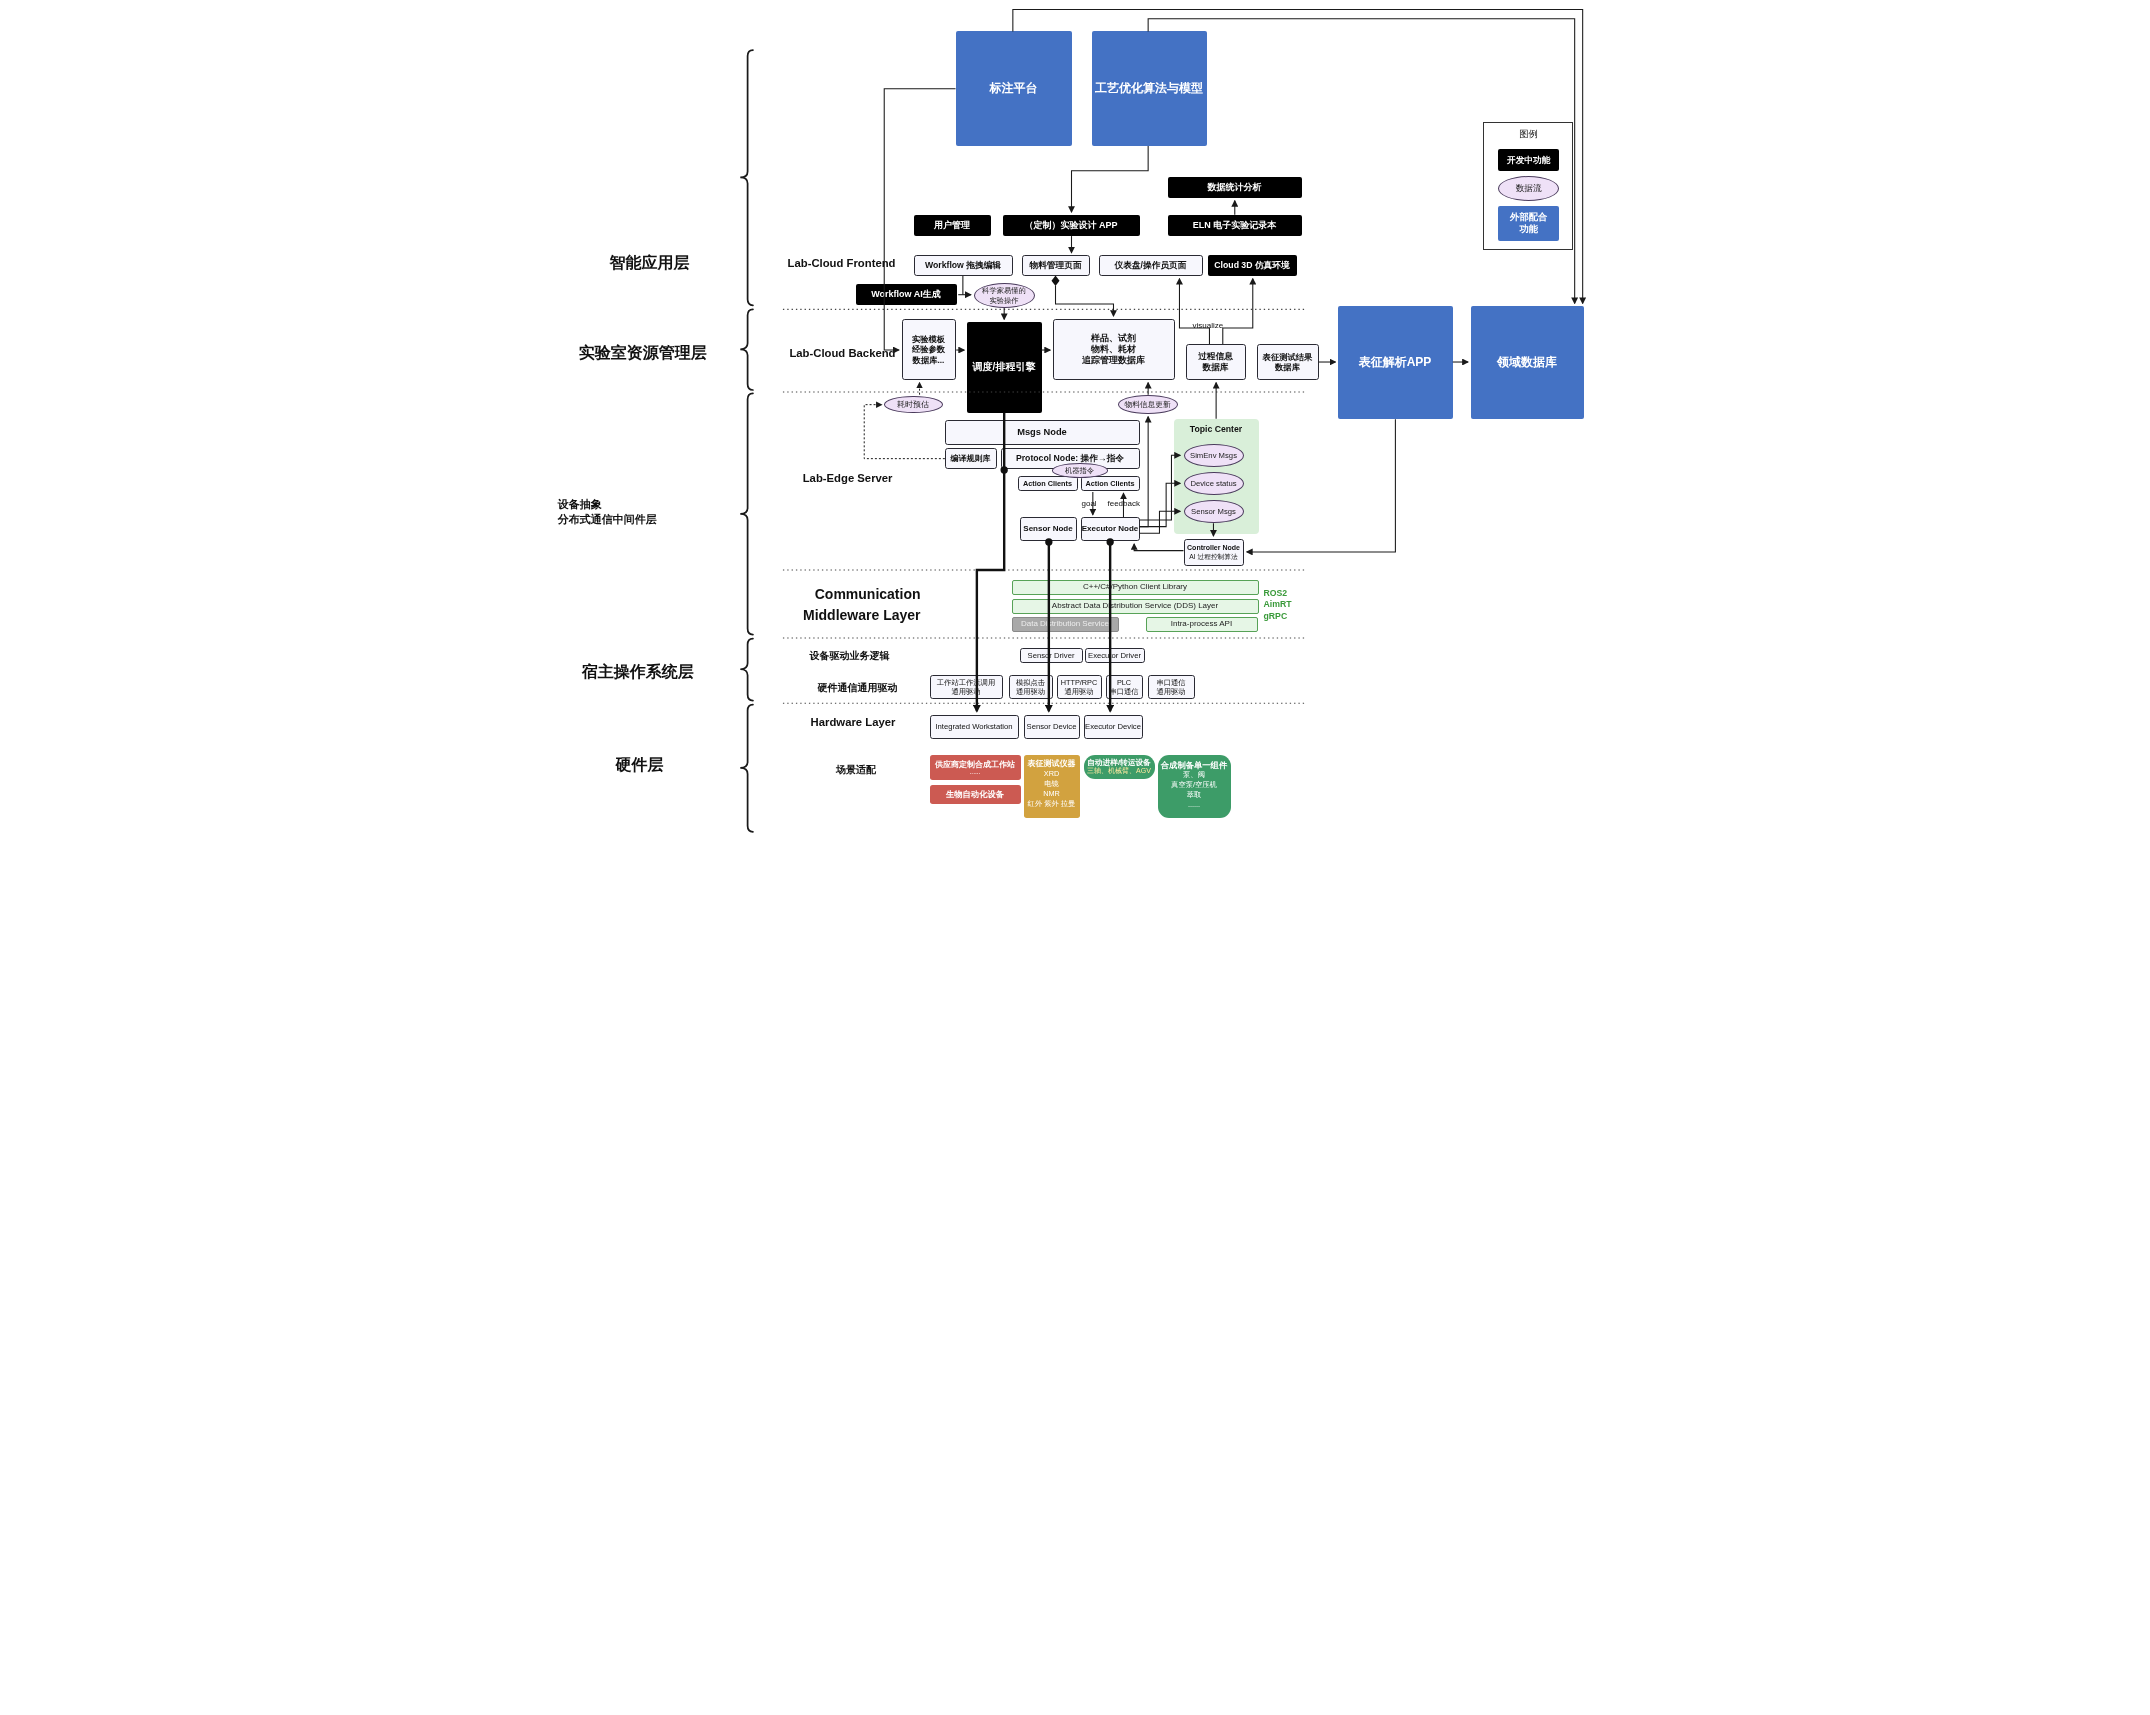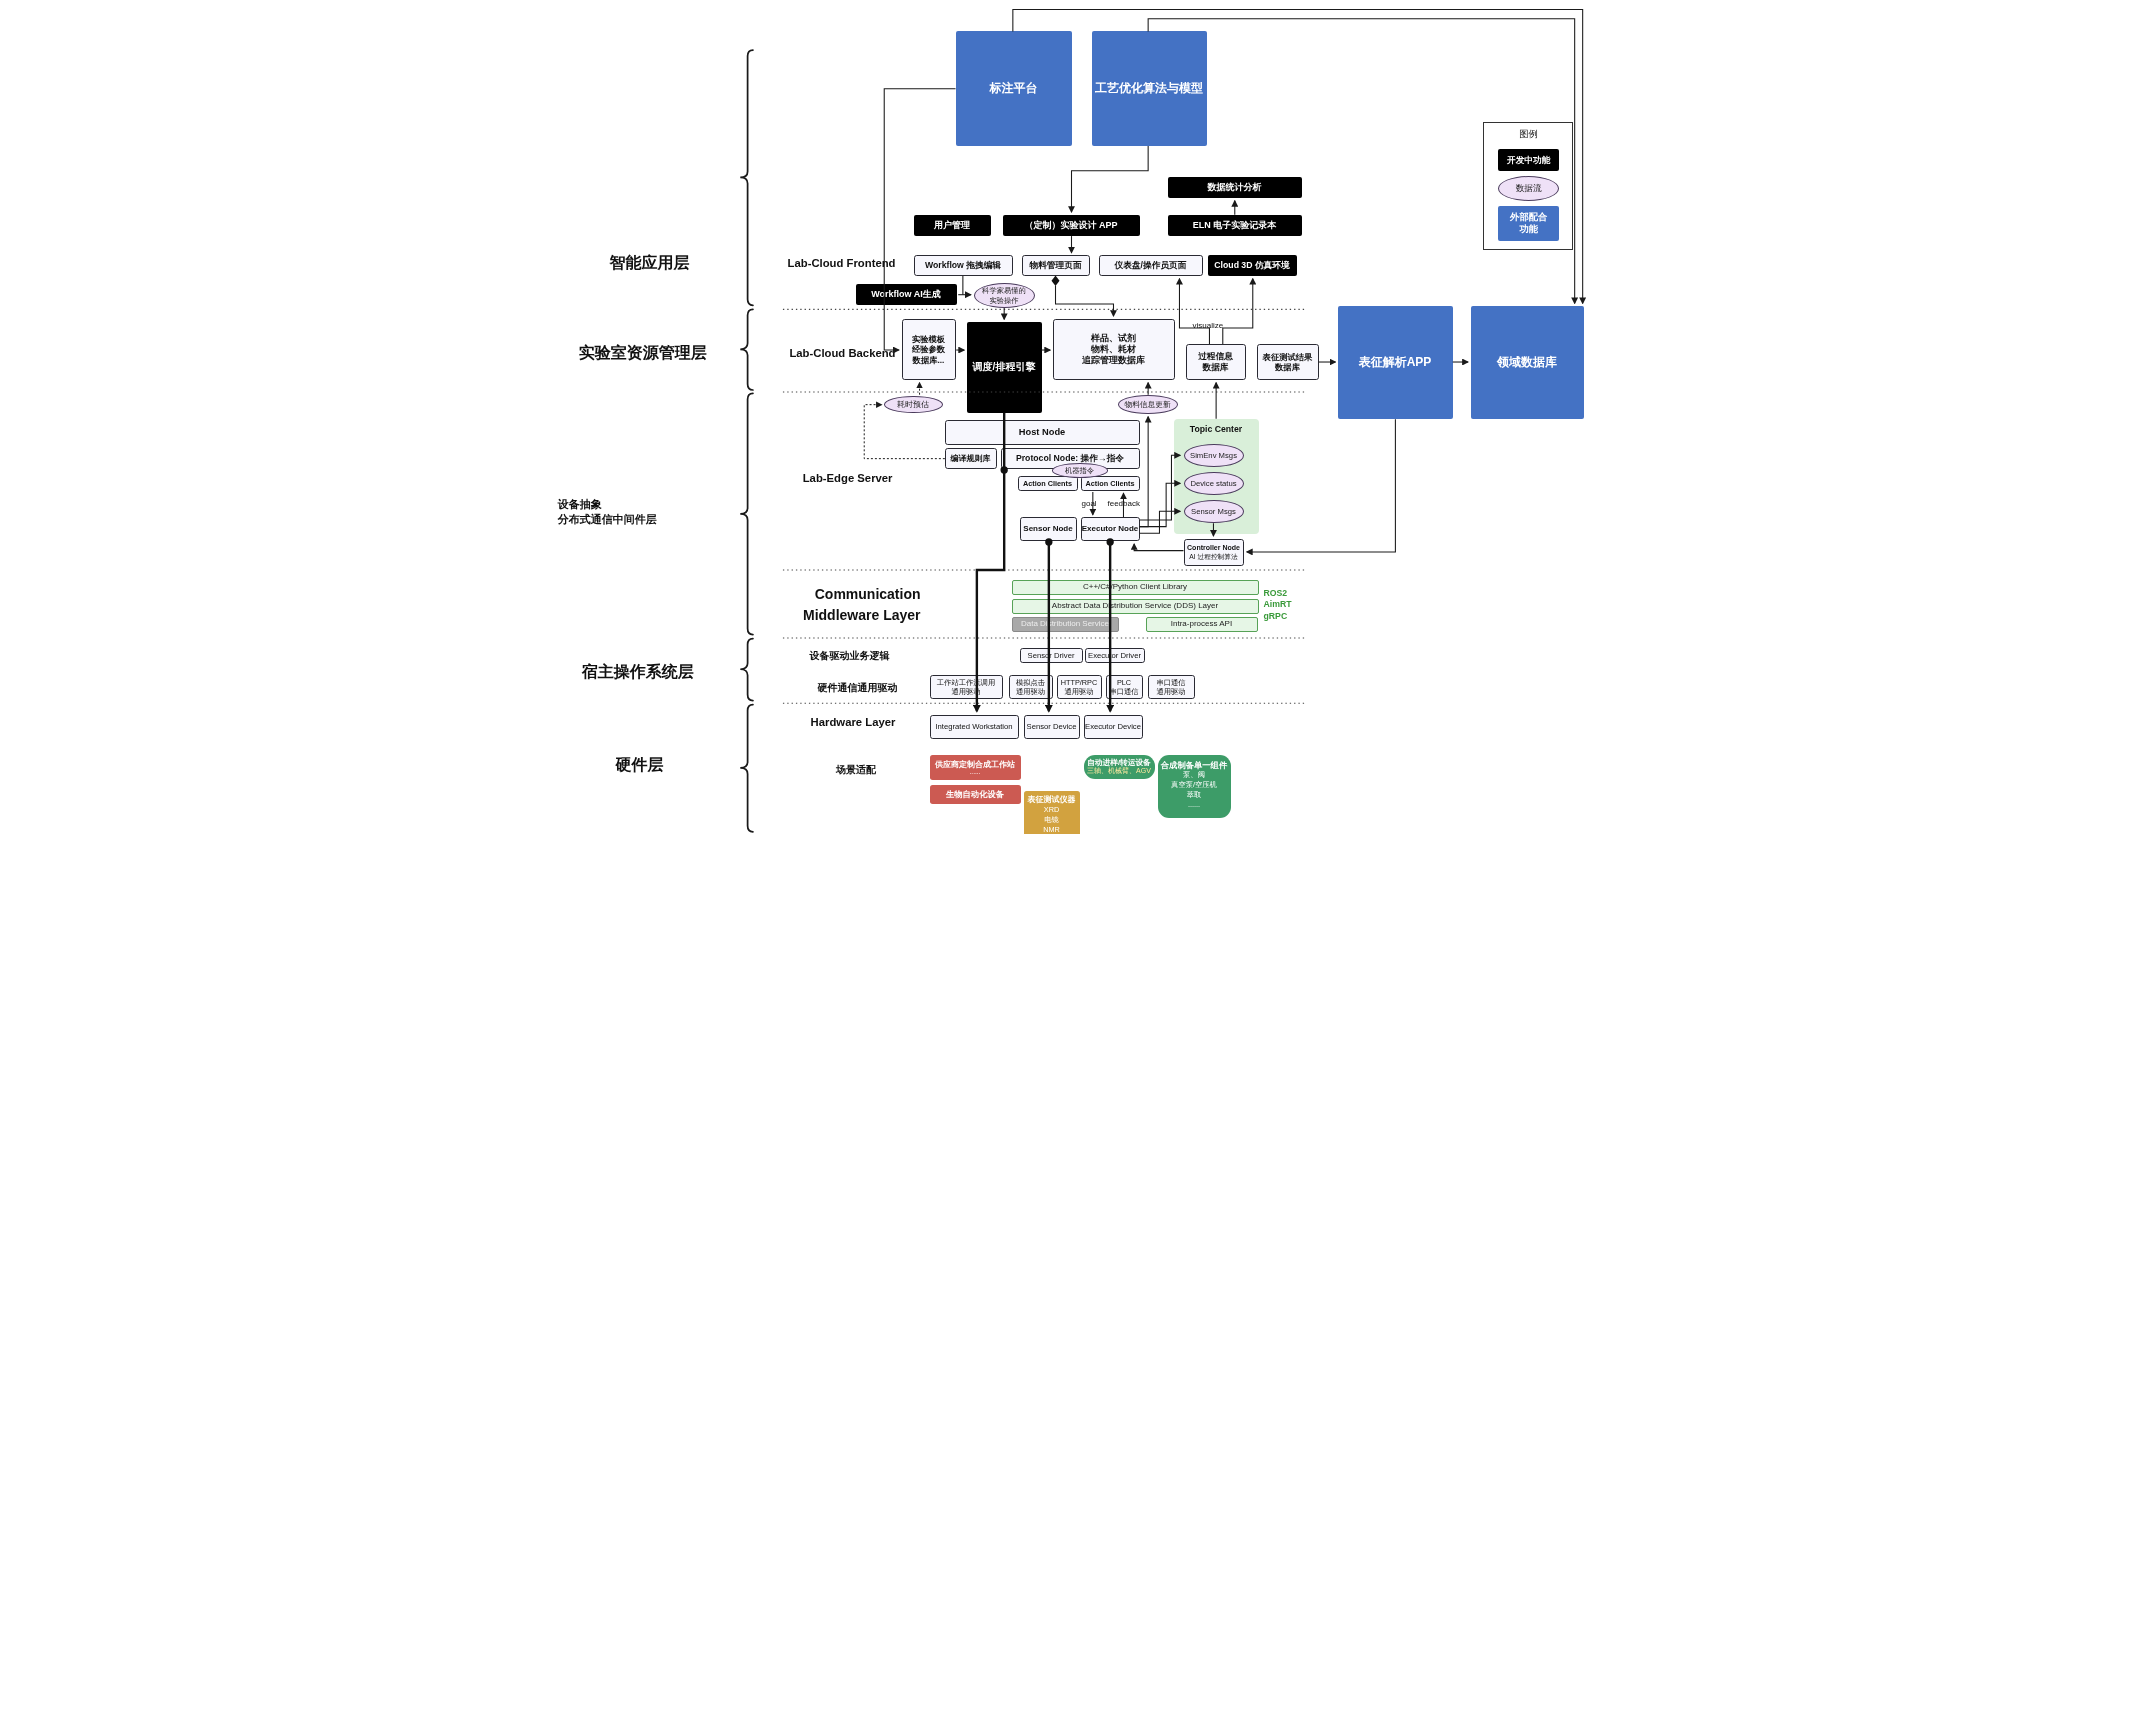--- a/index.html
+++ b/index.html
@@ -10,21 +10,21 @@
           white-space:pre-line; line-height:1.25; z-index:2; }
   .col  { flex-direction:column; }
   .blue   { background:#4472c4; color:#fff; font-weight:bold; border-radius:2px; }
   .black  { background:#000; color:#fff; font-weight:bold; border-radius:2px; }
   .white  { background:#f7f7fd; border:1.1px solid #2a2a33; border-radius:2.7px; color:#111; }
   .ellipse{ background:#efe1f7; border:1px solid #4a3b5c; border-radius:50%; color:#222; z-index:3; }
   .greenpanel { background:#d9efd9; border-radius:4px; }
   .greenbar { background:#e6f6e6; border:0.9px solid #57a257; border-radius:2px; color:#222; }
   .graybar  { background:#a9a9a9; border:0.9px solid #8a8a8a; border-radius:2px; color:#ededed; }
   .red    { background:#cc5a52; color:#fff; border-radius:2.7px; }
-  .gold   { background:#d2a23f; color:#fff; border-radius:2.7px;margin-top:36px; }
+  .gold   { background:#d2a23f; color:#fff; border-radius:2.7px; }
   .greenhw{ background:#3d9c68; color:#fff; border-radius:11px; }
   .label  { white-space:pre-line; z-index:2; }
   .b      { font-weight:bold; }
   .ttl { display:block; font-weight:bold; white-space:pre-line; }
   .bdy { display:block; white-space:pre-line; }
   svg.overlay { left:0; top:0; z-index:6; pointer-events:none; }
 </style>
 </head>
 <body>
 
@@ -77,21 +77,21 @@
   <div class="abs box blue" style="left:785px;top:306px;width:115px;height:113px;font-size:12px">表征解析APP</div>
   <div class="abs box blue" style="left:918px;top:306px;width:113px;height:113px;font-size:12px">领域数据库</div>
 
   <div class="abs label b" style="left:5.3px;top:497px;width:175px;text-align:left;font-size:11px;line-height:1.4">设备抽象
 分布式通信中间件层</div>
   <div class="abs label b" style="left:213px;top:472px;width:127px;text-align:right;font-size:11.3px">Lab-Edge Server</div>
 
   <div class="abs box ellipse" style="left:331px;top:396px;width:59px;height:17.3px;font-size:8px">耗时预估</div>
   <div class="abs box ellipse" style="left:565px;top:395px;width:60px;height:19.3px;font-size:7.7px">物料信息更新</div>
 
-  <div class="abs box white b" style="left:392px;top:420px;width:195px;height:25px;font-size:9.3px">Host Node</div>
+  <div class="abs box white b" style="left:392px;top:420px;width:195px;height:25px;font-size:9.3px">Msgs Node</div>
   <div class="abs box white b" style="left:392px;top:448px;width:52px;height:21.3px;font-size:8px">编译规则库</div>
   <div class="abs box white b" style="left:448px;top:448px;width:139px;height:21.3px;font-size:8.7px">Protocol Node: 操作→指令</div>
   <div class="abs box ellipse" style="left:499px;top:463px;width:56px;height:14.7px;font-size:7.3px">机器指令</div>
   <div class="abs box white b" style="left:465px;top:476px;width:60px;height:14.7px;font-size:7.3px">Action Clients</div>
   <div class="abs box white b" style="left:528px;top:476px;width:59px;height:14.7px;font-size:7.3px">Action Clients</div>
   <div class="abs label" style="left:529px;top:499px;width:24px;font-size:8px">goal</div>
   <div class="abs label" style="left:555px;top:499px;width:40px;font-size:8px">feedback</div>
   <div class="abs box white" style="left:467px;top:517px;width:57px;height:24px;font-size:8px;font-weight:600">Sensor Node</div>
   <div class="abs box white" style="left:528px;top:517px;width:59px;height:24px;font-size:8px;font-weight:600">Executor Node</div>
 

